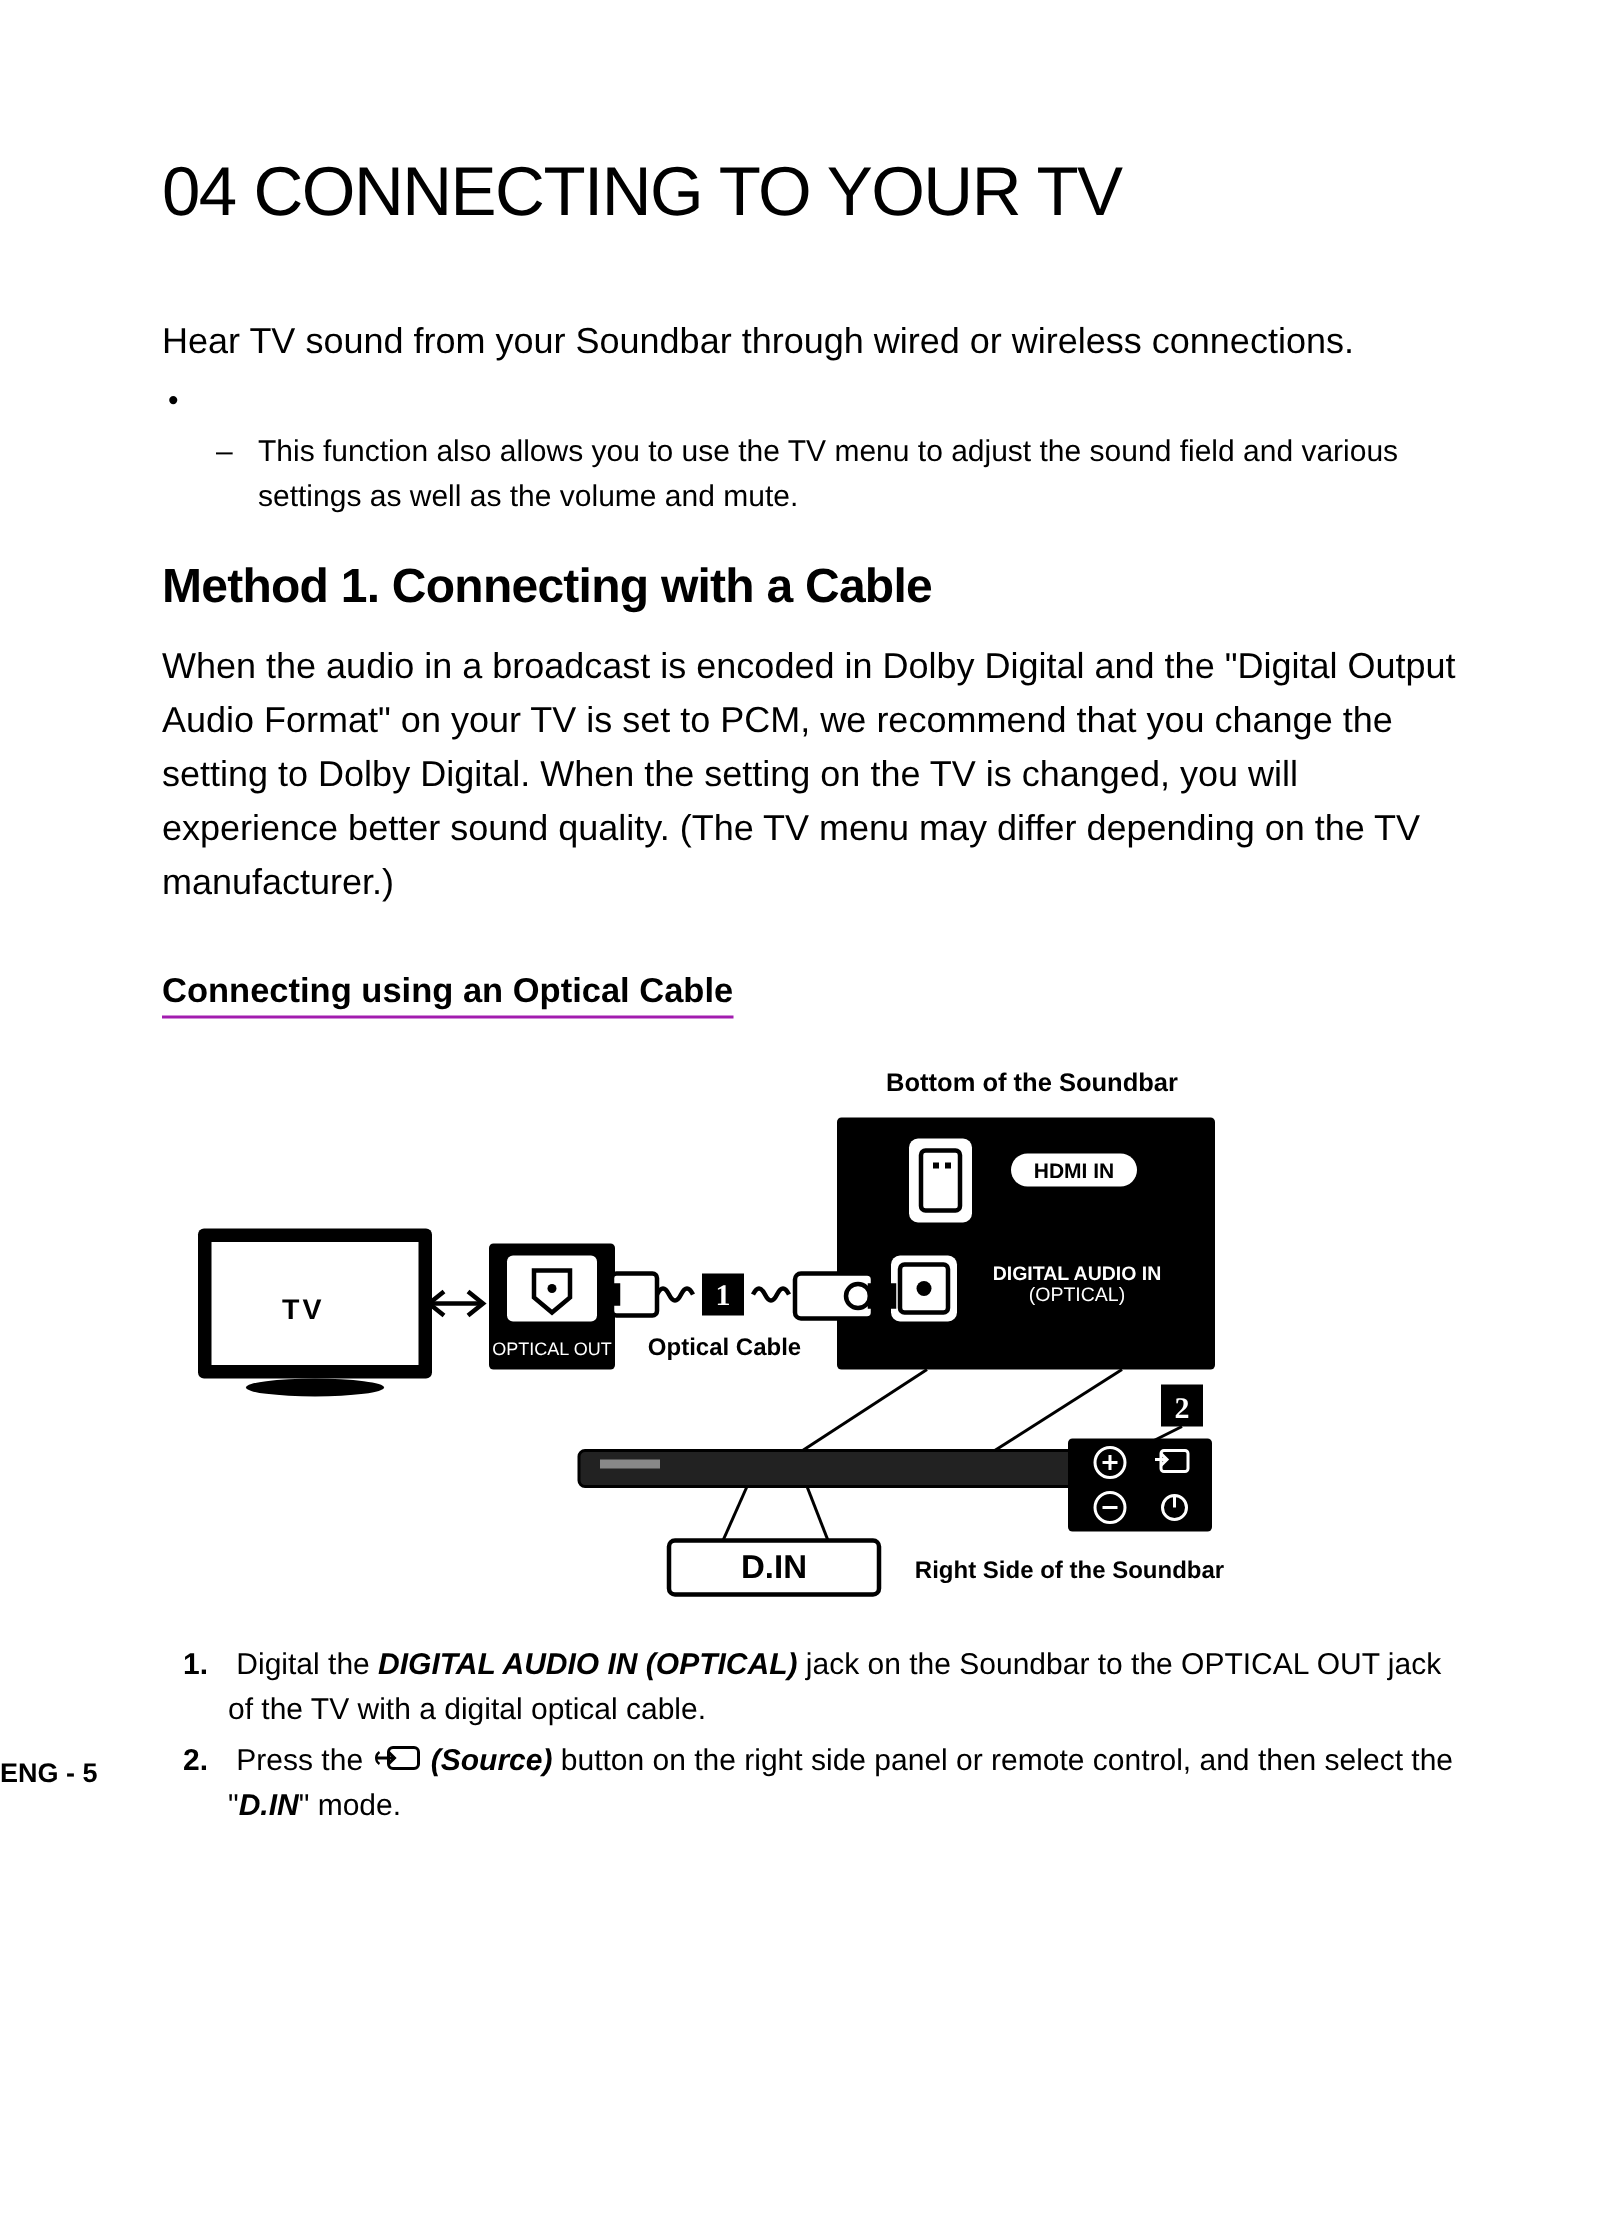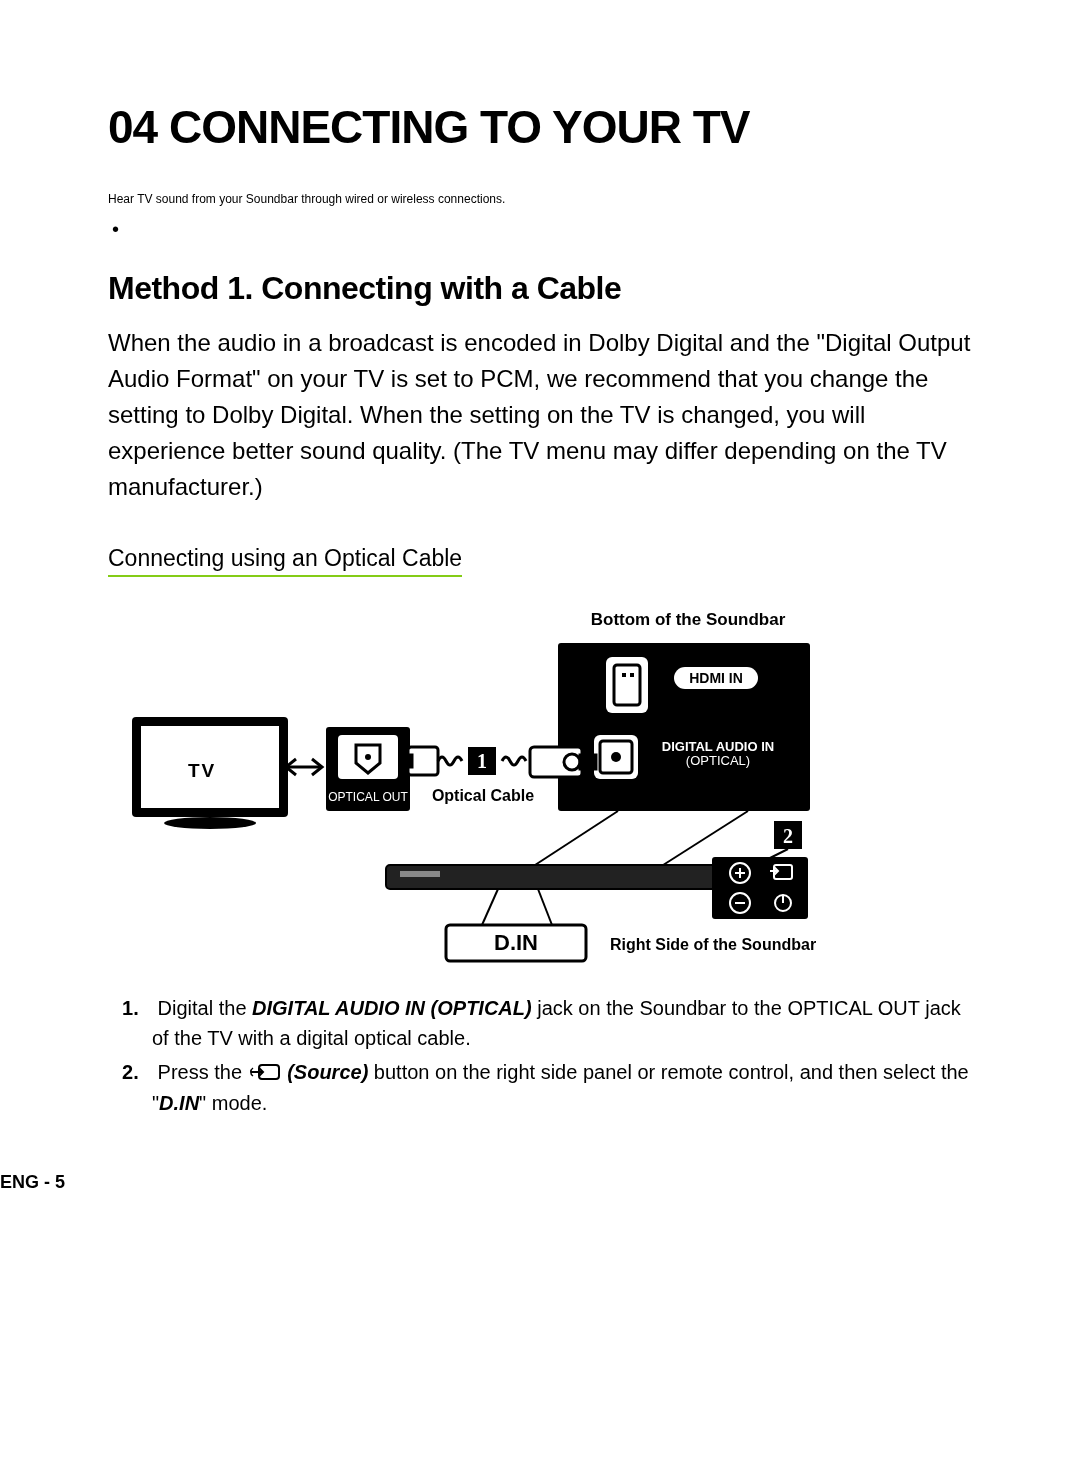--- a/index.html
+++ b/index.html
@@ -7,27 +7,27 @@
     font-family: Arial, Helvetica, sans-serif;
     background: #fff;
     color: #000;
     width: 1080px;
     height: 1479px;
     position: relative;
     padding: 100px 108px 0 108px;
   }
   .page-title {
     font-size: 46px;
-    font-weight: 700;
+    font-weight: 400;
     letter-spacing: -1px;
-    margin-bottom: 36px;
+    margin-bottom: 56px;
     font-stretch: condensed;
   }
   .intro-line {
-    font-size: 12px;
+    font-size: 24px;
     line-height: 1.5;
     margin-bottom: 6px;
   }
   ul.main-bullets {
     list-style: none;
     padding-left: 28px;
     font-size: 20px;
     line-height: 1.5;
   }
   ul.main-bullets > li::before {
@@ -56,24 +56,24 @@
     margin-bottom: 18px;
     font-stretch: condensed;
     letter-spacing: -0.5px;
   }
   .method-para {
     font-size: 24px;
     line-height: 1.5;
   }
   h3.sub-heading {
     font-size: 23px;
-    font-weight: 400;
+    font-weight: 700;
     margin-top: 40px;
     display: inline-block;
-    border-bottom: 2px solid #84cc16;
+    border-bottom: 2px solid #a21caf;
     padding-bottom: 3px;
     font-stretch: condensed;
   }
   .diagram-wrap {
     margin-top: 30px;
     width: 100%;
     height: 360px;
     position: relative;
     text-decoration: underline;
   }
@@ -115,20 +115,21 @@
 
 
 
 <h1 class="page-title">04 CONNECTING TO YOUR TV</h1>
 
 <p class="intro-line">Hear TV sound from your Soundbar through wired or wireless connections.</p>
 
 <ul class="main-bullets">
   <li>
     <ul class="sub-dashes">
+      <li>This function also allows you to use the TV menu to adjust the sound field and various settings as well as the volume and mute.</li>
     </ul>
   </li>
 </ul>
 
 <h2 class="method-heading">Method 1. Connecting with a Cable</h2>
 
 <p class="method-para">When the audio in a broadcast is encoded in Dolby Digital and the "Digital Output Audio Format" on your TV is set to PCM, we recommend that you change the setting to Dolby Digital. When the setting on the TV is changed, you will experience better sound quality. (The TV menu may differ depending on the TV manufacturer.)</p>
 
 <h3 class="sub-heading">Connecting using an Optical Cable</h3>
 

